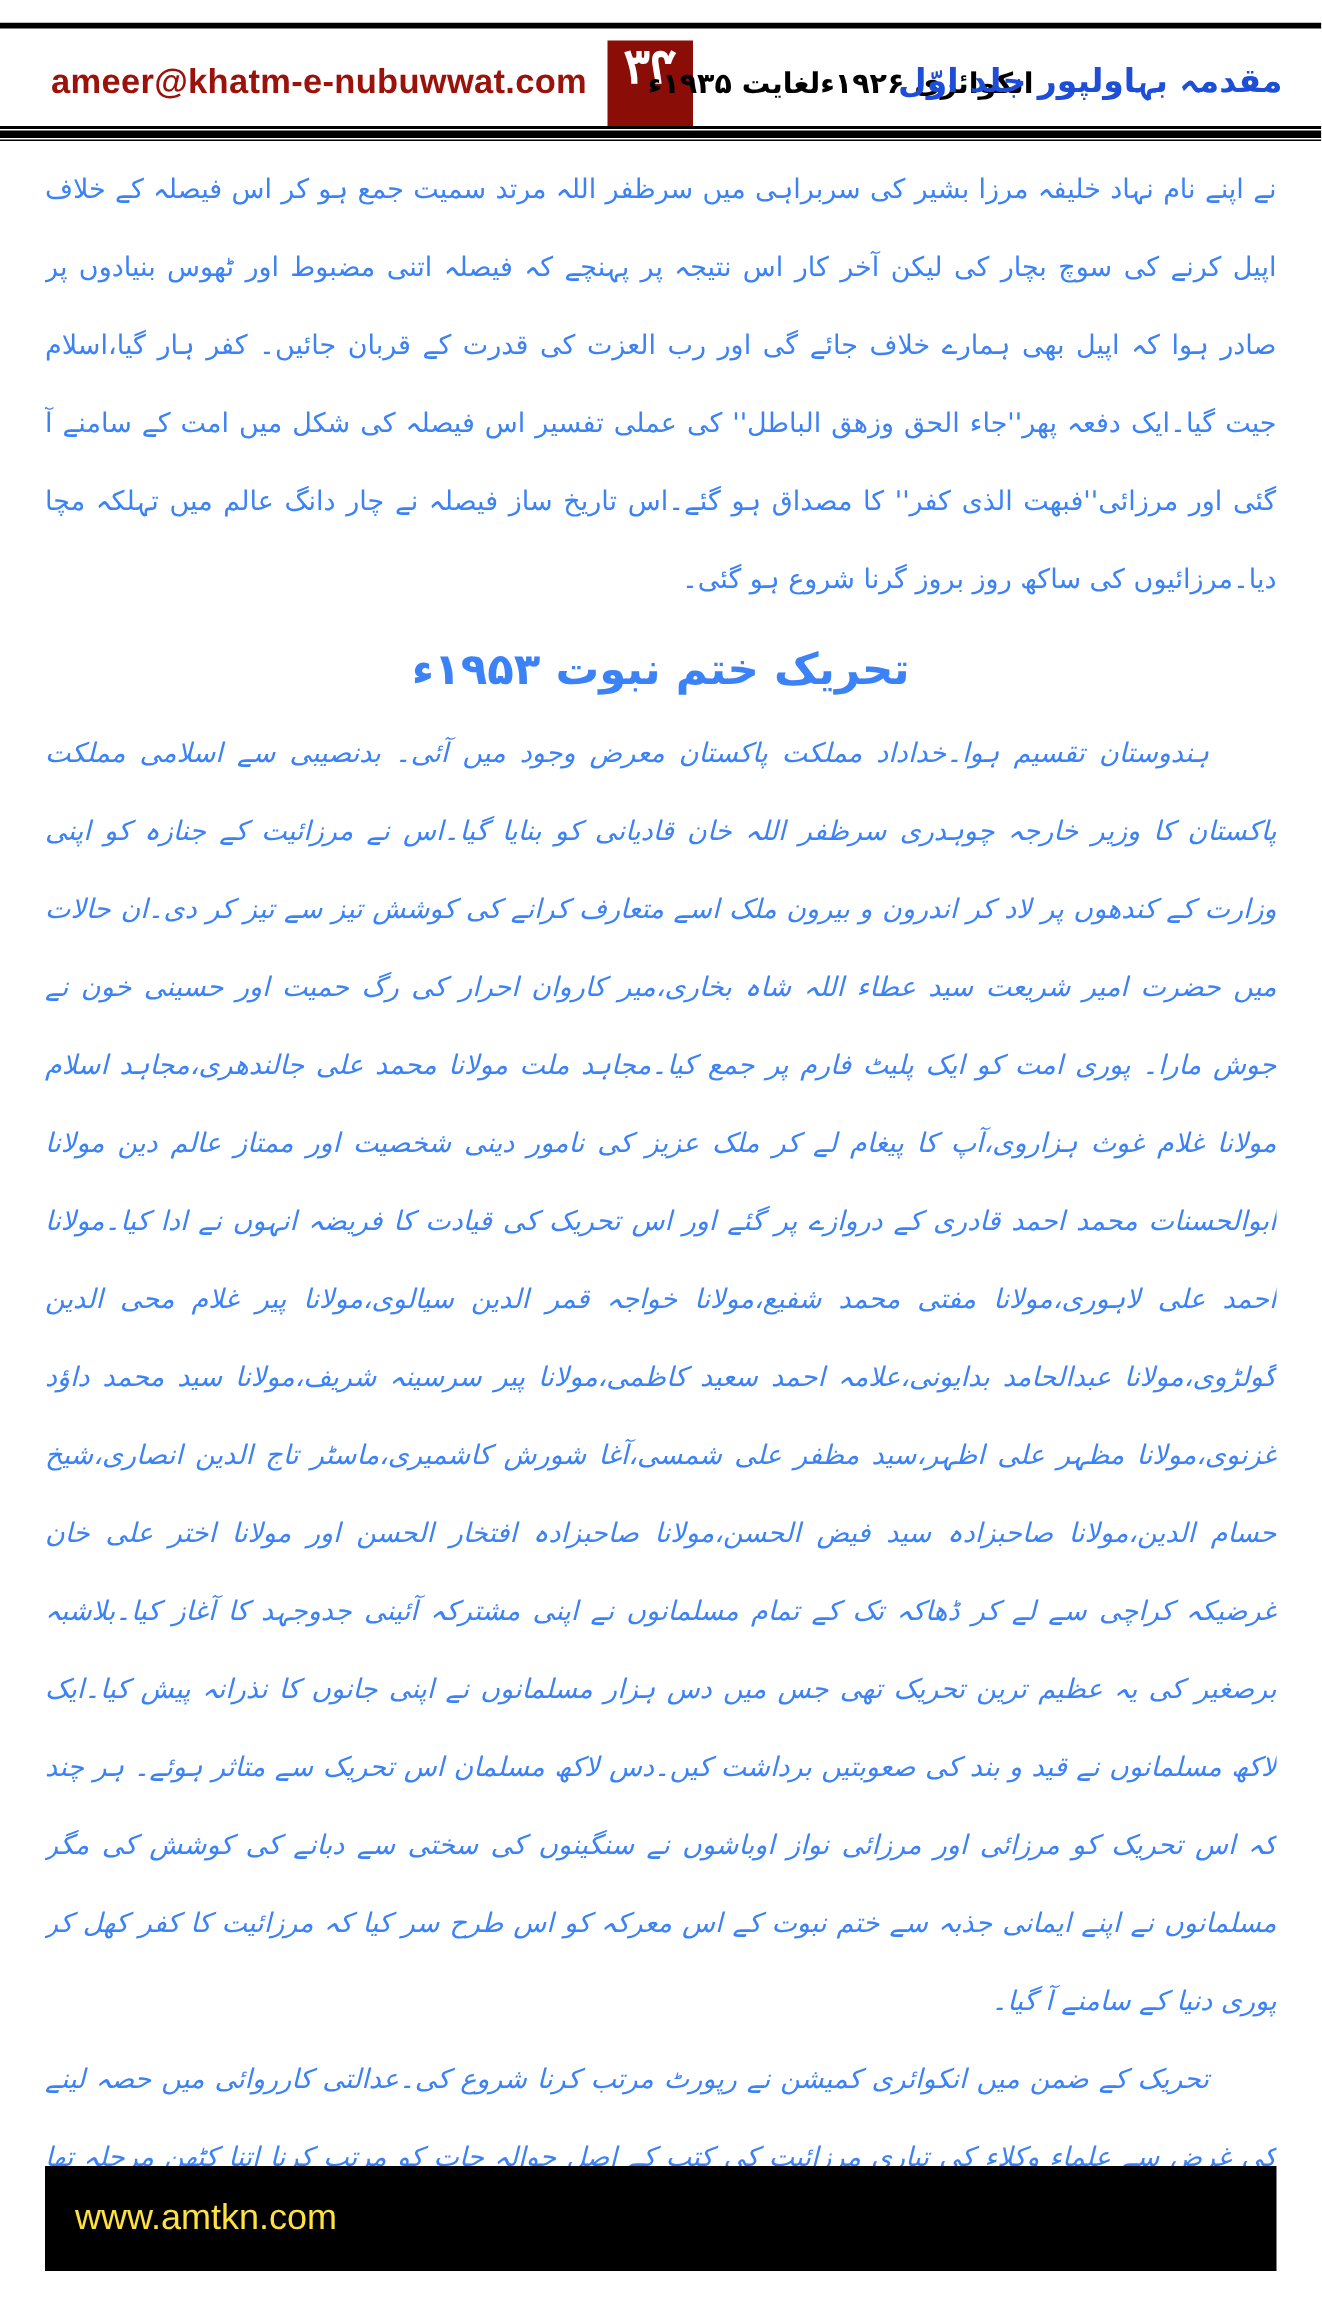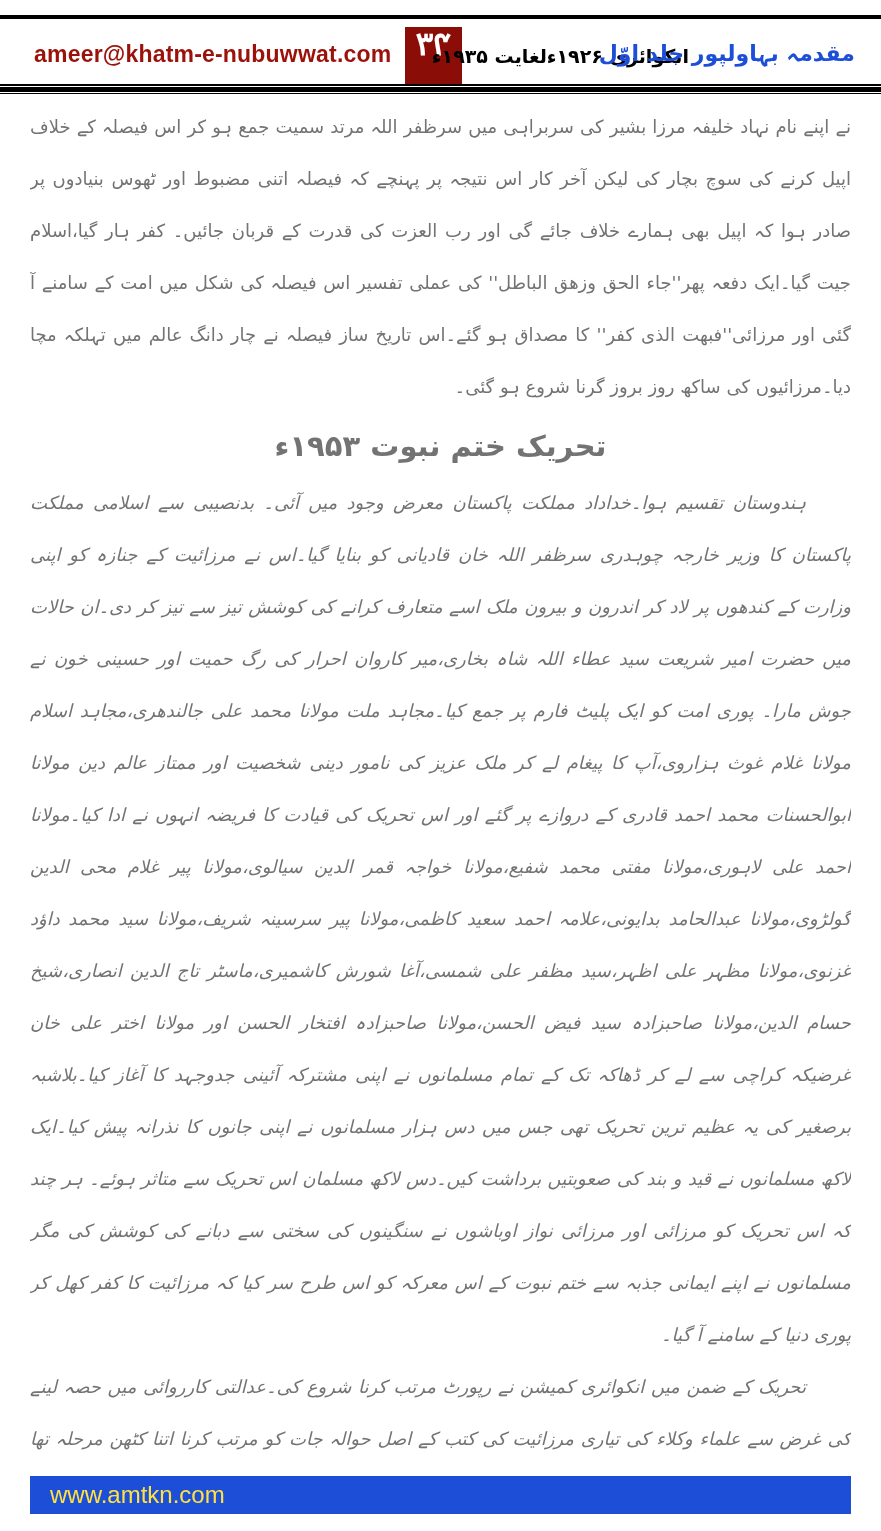--- a/index.html
+++ b/index.html
@@ -46,39 +46,39 @@
   .rule .r-gap  { height:1px; background:#fff; }
   .rule .r-thick{ height:5px; background:#000; }
   .rule .r-hair { height:1px; background:#000; }
   
   .body-text {
     position:absolute; top:86px; bottom:74px; left:30px; right:30px;
     direction:rtl;
     text-align:justify;
     font-size:18px;
     line-height:52px;
-    color:#737373;
+    color:#3b82f6;
     overflow:hidden;
   }
   .body-text p.paragraph { margin:0; }
   .body-text p.indent { text-indent:45px;font-style:italic; }
   .body-text h2.heading {
     margin:4px 0 2px 0;
     text-align:center;
     font-size:29px;
     font-weight:bold;
     line-height:58px;
   }
   
   .footer-bar {
     position:absolute; left:30px; right:30px; bottom:32px; height:38px;
-    background:#1d4ed8;
+    background:#000000;
     color:#ffe23f;
     display:flex; align-items:center; justify-content:space-between;
-    padding:0 20px;
+    padding:16px 20px;
     font-size:24px;
     font-family:"Liberation Sans", sans-serif;
   }
 </style>
 </head>
 <body>
 
 <div class="page">
 
   <div class="top-bar"></div>

